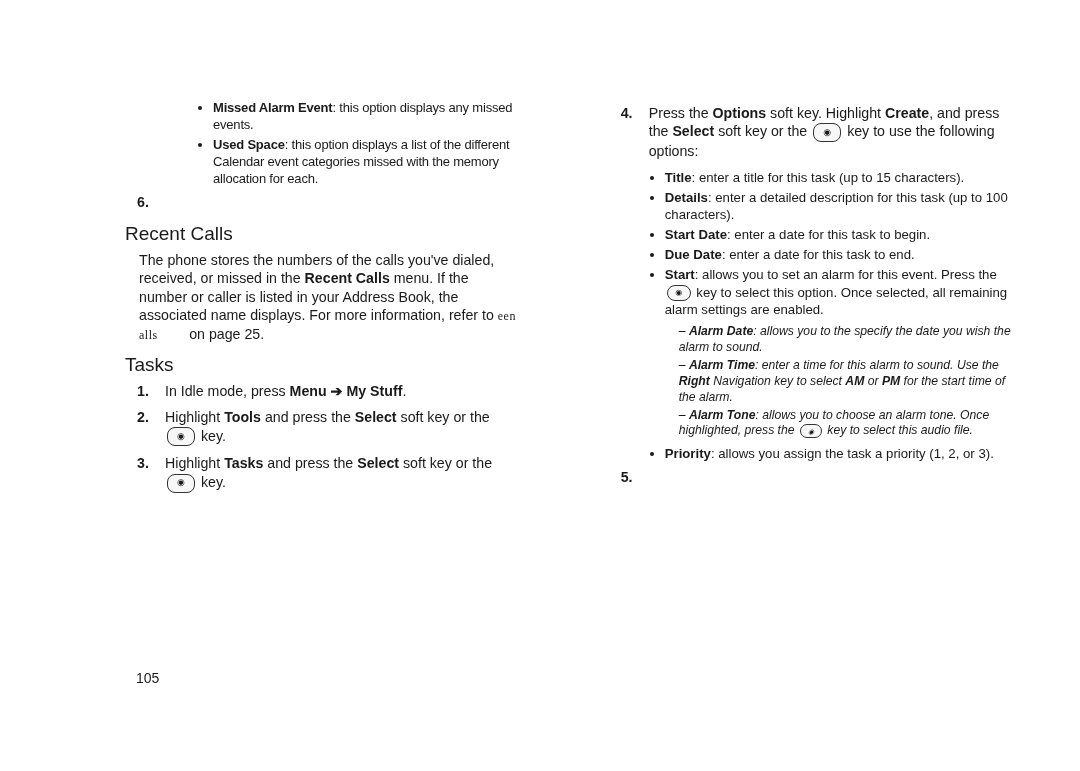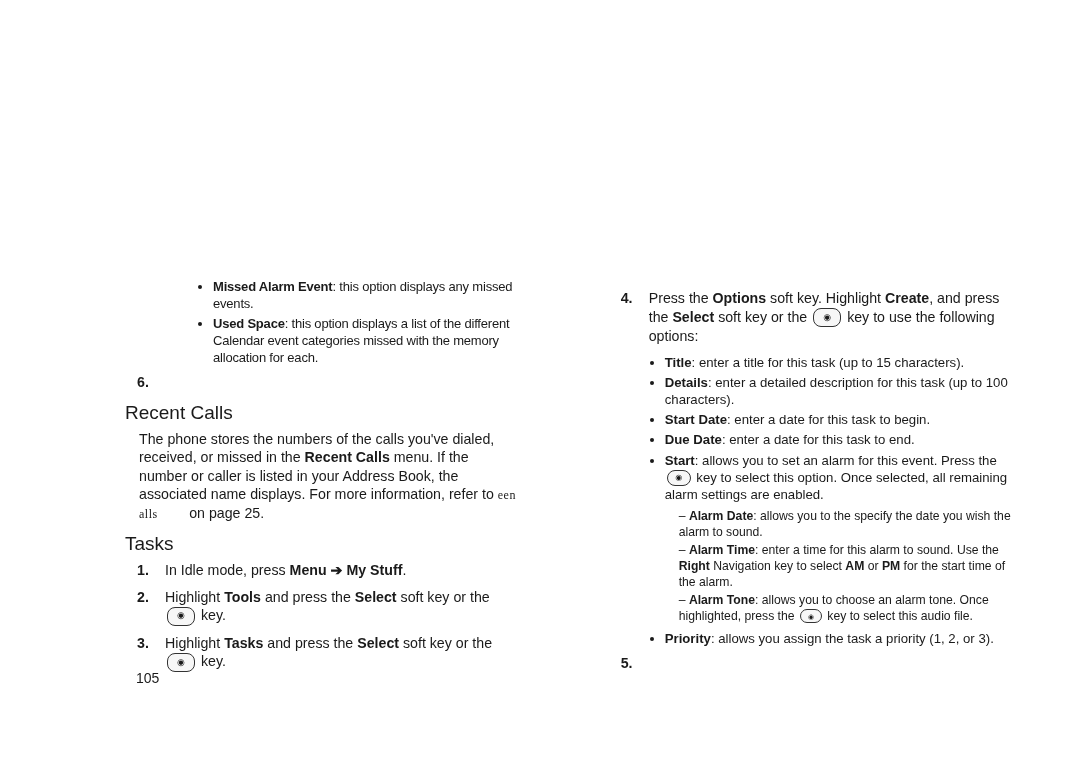--- a/index.html
+++ b/index.html
@@ -11,21 +11,20 @@
     font-family: Arial, Helvetica, sans-serif;
     color: #1a1a1a;
   }
   .page {
     display: flex;
     flex-direction: row;
     padding: 100px 60px 0 125px;
     box-sizing: border-box;
     height: 680px;
     column-gap: 92px;
-    align-items: flex-end;
   }
   .col {
     width: 400px;
     font-size: 14.2px;
     line-height: 1.3;
   }
   .col.right {
     width: 420px;
   }
   h2 {
@@ -178,21 +177,21 @@
         <b>Start Date</b><span>: enter a date for this task to begin.</span>
       </li>
       <li>
         <b>Due Date</b><span>: enter a date for this task to end.</span>
       </li>
       <li>
         <b>Start</b><span>: allows you to set an alarm for this event. Press the </span><span class="icon-key" style="height:14px;width:22px;font-size:8px;">◉</span><span> key to select this option. Once selected, all remaining alarm settings are enabled.</span>
       </li>
     </ul>
 
-    <ul class="dashes" style="padding-left:70px;">
+    <ul class="dashes" style="padding-left:70px;font-style:italic;">
       <li>
         <b>Alarm Date</b><span>: allows you to the specify the date you wish the alarm to sound.</span>
       </li>
       <li>
         <b>Alarm Time</b><span>: enter a time for this alarm to sound. Use the </span><b>Right</b><span> Navigation key to select </span><b>AM</b><span> or </span><b>PM</b><span> for the start time of the alarm.</span>
       </li>
       <li>
         <b>Alarm Tone</b><span>: allows you to choose an alarm tone. Once highlighted, press the </span><span class="icon-key" style="height:12px;width:20px;font-size:7px;">◉</span><span> key to select this audio file.</span>
       </li>
     </ul>

